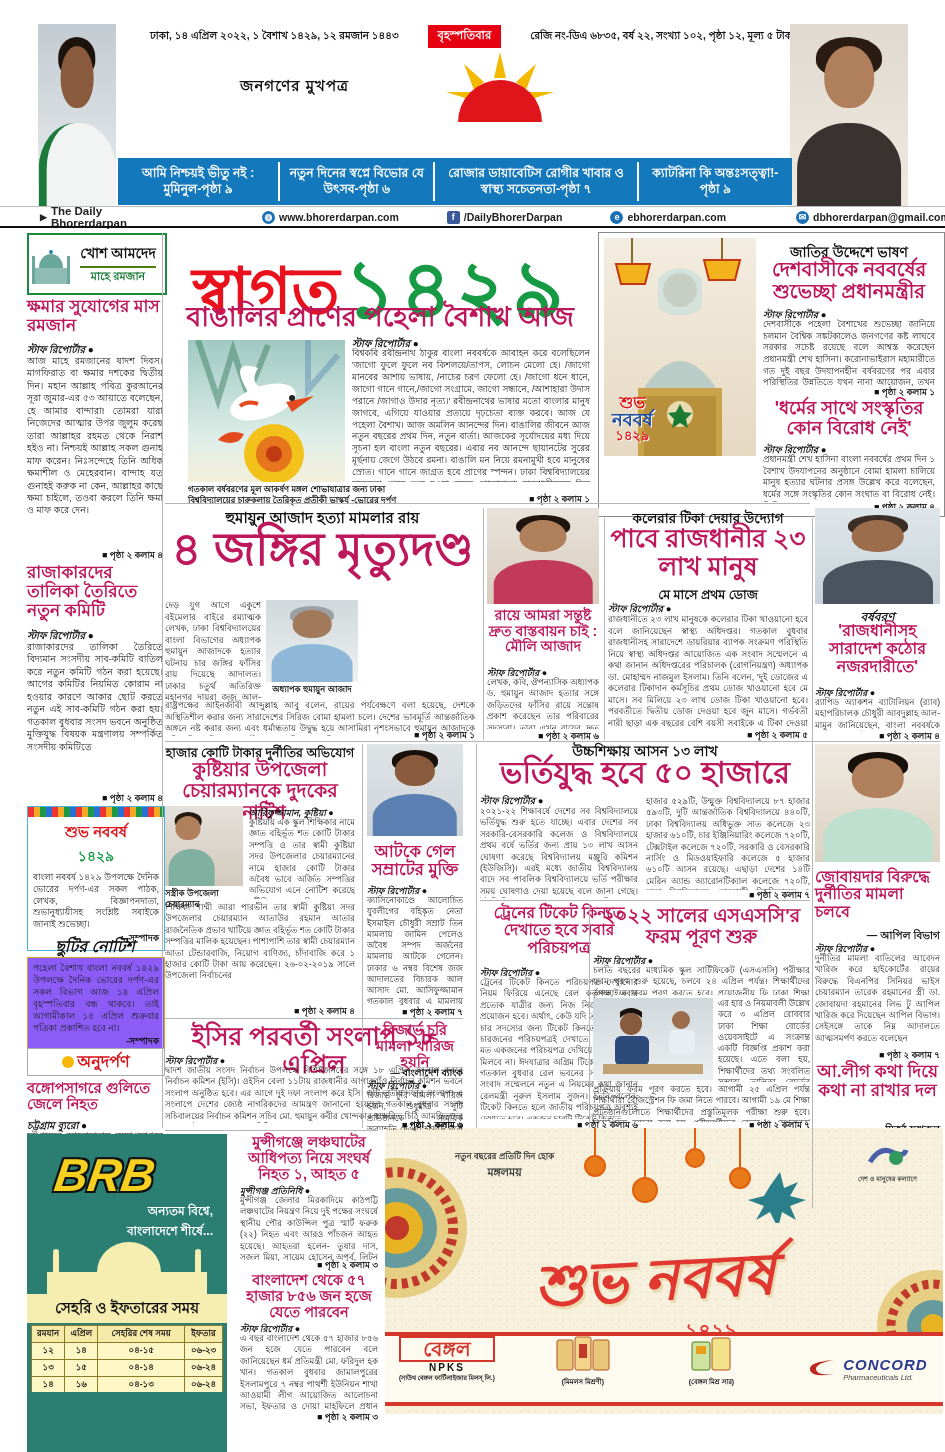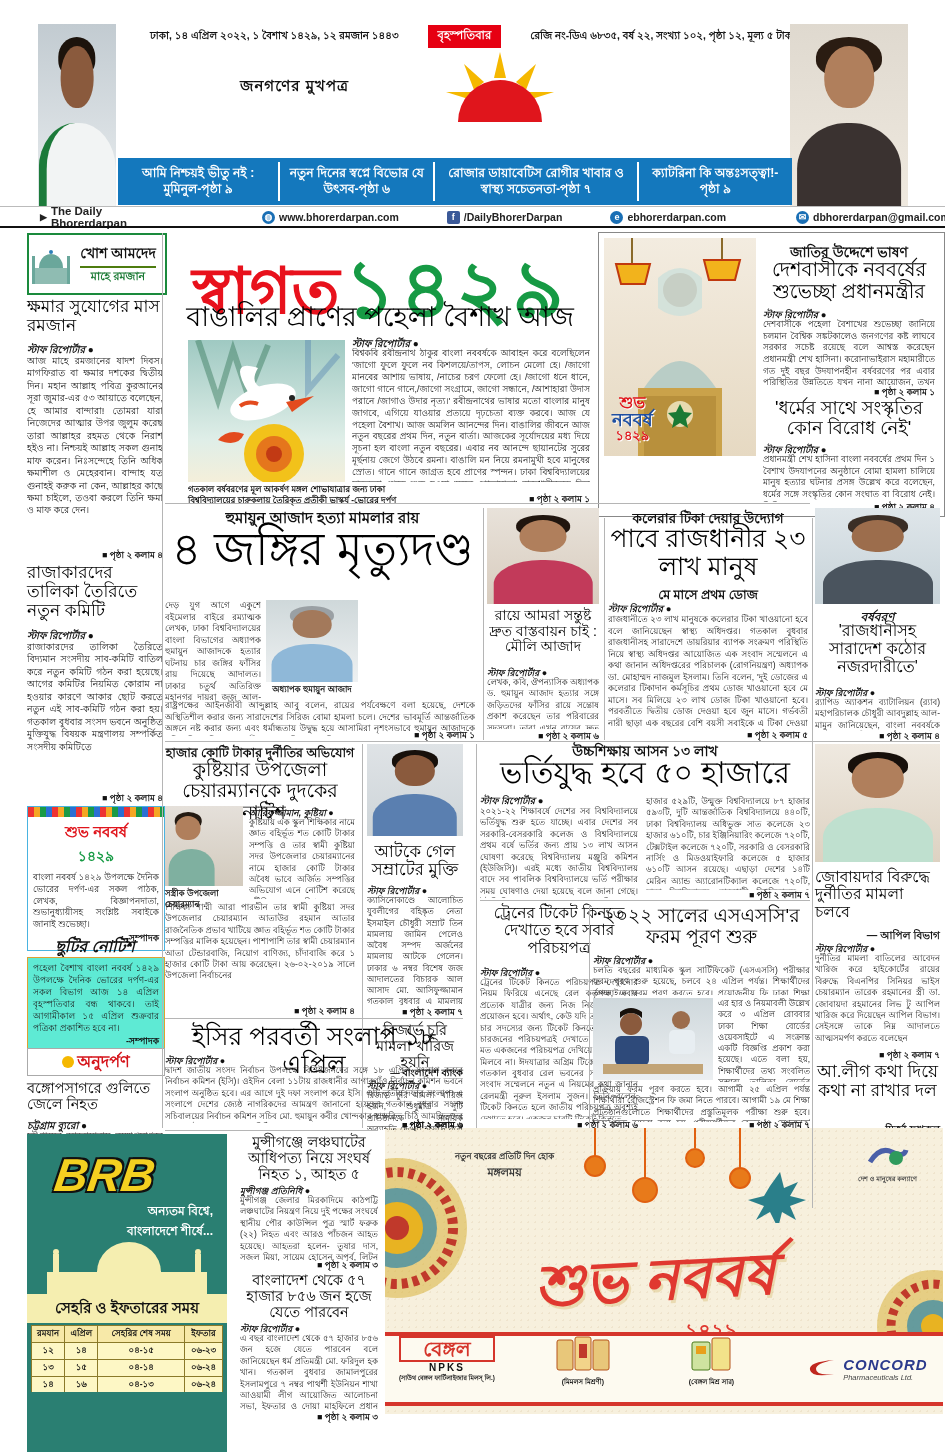--- a/index.html
+++ b/index.html
@@ -1,20 +1,20 @@
 <!DOCTYPE html>
 <html><head>
 <meta charset="utf-8">
 <style>
   html,body{margin:0;padding:0;background:#e9e9e9;}
   .page{position:relative;width:945px;height:1452px;background:#fff;margin:0 auto;
         font-family:"Liberation Sans",sans-serif;color:#111;overflow:hidden;}
   .abs{position:absolute;}
   .kicker{font-weight:700;text-align:center;}
-  .hl{font-weight:400;line-height:1.12;color:#000000;}
+  .hl{font-weight:700;line-height:1.12;color:#be185d;}
   .byline{font-weight:700;font-style:italic;font-size:10px;}
   .body{font-size:9.3px;line-height:1.34;text-align:justify;color:#1c1c1c;}
   .jump{font-size:8.8px;font-weight:700;text-align:right;color:#111;}
   .attrib{font-size:10.5px;font-weight:700;text-align:right;}
   .cap{font-size:8.4px;font-weight:700;line-height:1.25;}
   .vline{position:absolute;width:1px;background:#b5b5b5;}
   .hline{position:absolute;height:1px;background:#b5b5b5;}
   .photo{position:absolute;overflow:hidden;}
   .person{background:linear-gradient(#cdd6da,#eef1f2);}
   .person .head{position:absolute;left:50%;top:12%;width:42%;height:34%;transform:translateX(-50%);
@@ -133,21 +133,21 @@
 
   <div class="abs" style="left:27px;top:806px;width:136px;border:1px solid #49b3e0;background:#fff;">
     <div class="decostrip"></div>
     <div style="text-align:center;font-size:15px;font-weight:900;color:#e0151c;margin-top:3px;">শুভ নববর্ষ</div>
     <div style="text-align:center;font-size:14px;font-weight:900;color:#169a44;">১৪২৯</div>
     <div class="body" style="padding:3px 5px 0 5px;font-size:8.8px;">বাংলা নববর্ষ ১৪২৯ উপলক্ষে দৈনিক ভোরের দর্পণ-এর সকল পাঠক, লেখক, বিজ্ঞাপনদাতা, শুভানুধ্যায়ীসহ সংশ্লিষ্ট সবাইকে জানাই শুভেচ্ছা।</div>
     <div style="text-align:right;font-size:9px;font-weight:700;padding:0 5px 4px 0;">-সম্পাদক</div>
   </div>
 
   <div class="abs" style="left:27px;top:934px;width:136px;text-align:center;font-size:16px;font-weight:900;font-style:italic;">ছুটির নোটিশ</div>
-  <div class="abs" style="left:27px;top:957px;width:136px;background:#5eead4;border:1px solid #e0a030;">
+  <div class="abs" style="left:27px;top:957px;width:136px;background:#8b5cf6;border:1px solid #e0a030;">
     <div class="body" style="padding:4px 5px 0 5px;font-size:9px;">পহেলা বৈশাখ বাংলা নববর্ষ ১৪২৯ উপলক্ষে দৈনিক ভোরের দর্পণ-এর সকল বিভাগ আজ ১৪ এপ্রিল বৃহস্পতিবার বন্ধ থাকবে। তাই আগামীকাল ১৫ এপ্রিল শুক্রবার পত্রিকা প্রকাশিত হবে না।</div>
     <div style="text-align:right;font-size:9px;font-weight:700;padding:0 5px 4px 0;">-সম্পাদক</div>
   </div>
 
   <div class="abs" style="left:27px;top:1048px;width:136px;height:26px;border:1px solid #aaa;display:flex;align-items:center;justify-content:center;background:#fff;">
     <span style="width:12px;height:12px;border-radius:50%;background:#f5b800;display:inline-block;margin-right:3px;"></span>
     <span style="font-size:16px;font-weight:900;color:#d5141b;">অনুদর্পণ</span>
   </div>
   <div class="abs hl" style="left:27px;top:1080px;width:136px;font-size:14.5px;">বঙ্গোপসাগরে গুলিতে জেলে নিহত</div>
   <div class="abs byline" style="left:27px;top:1118px;">চট্টগ্রাম ব্যুরো ●</div>

